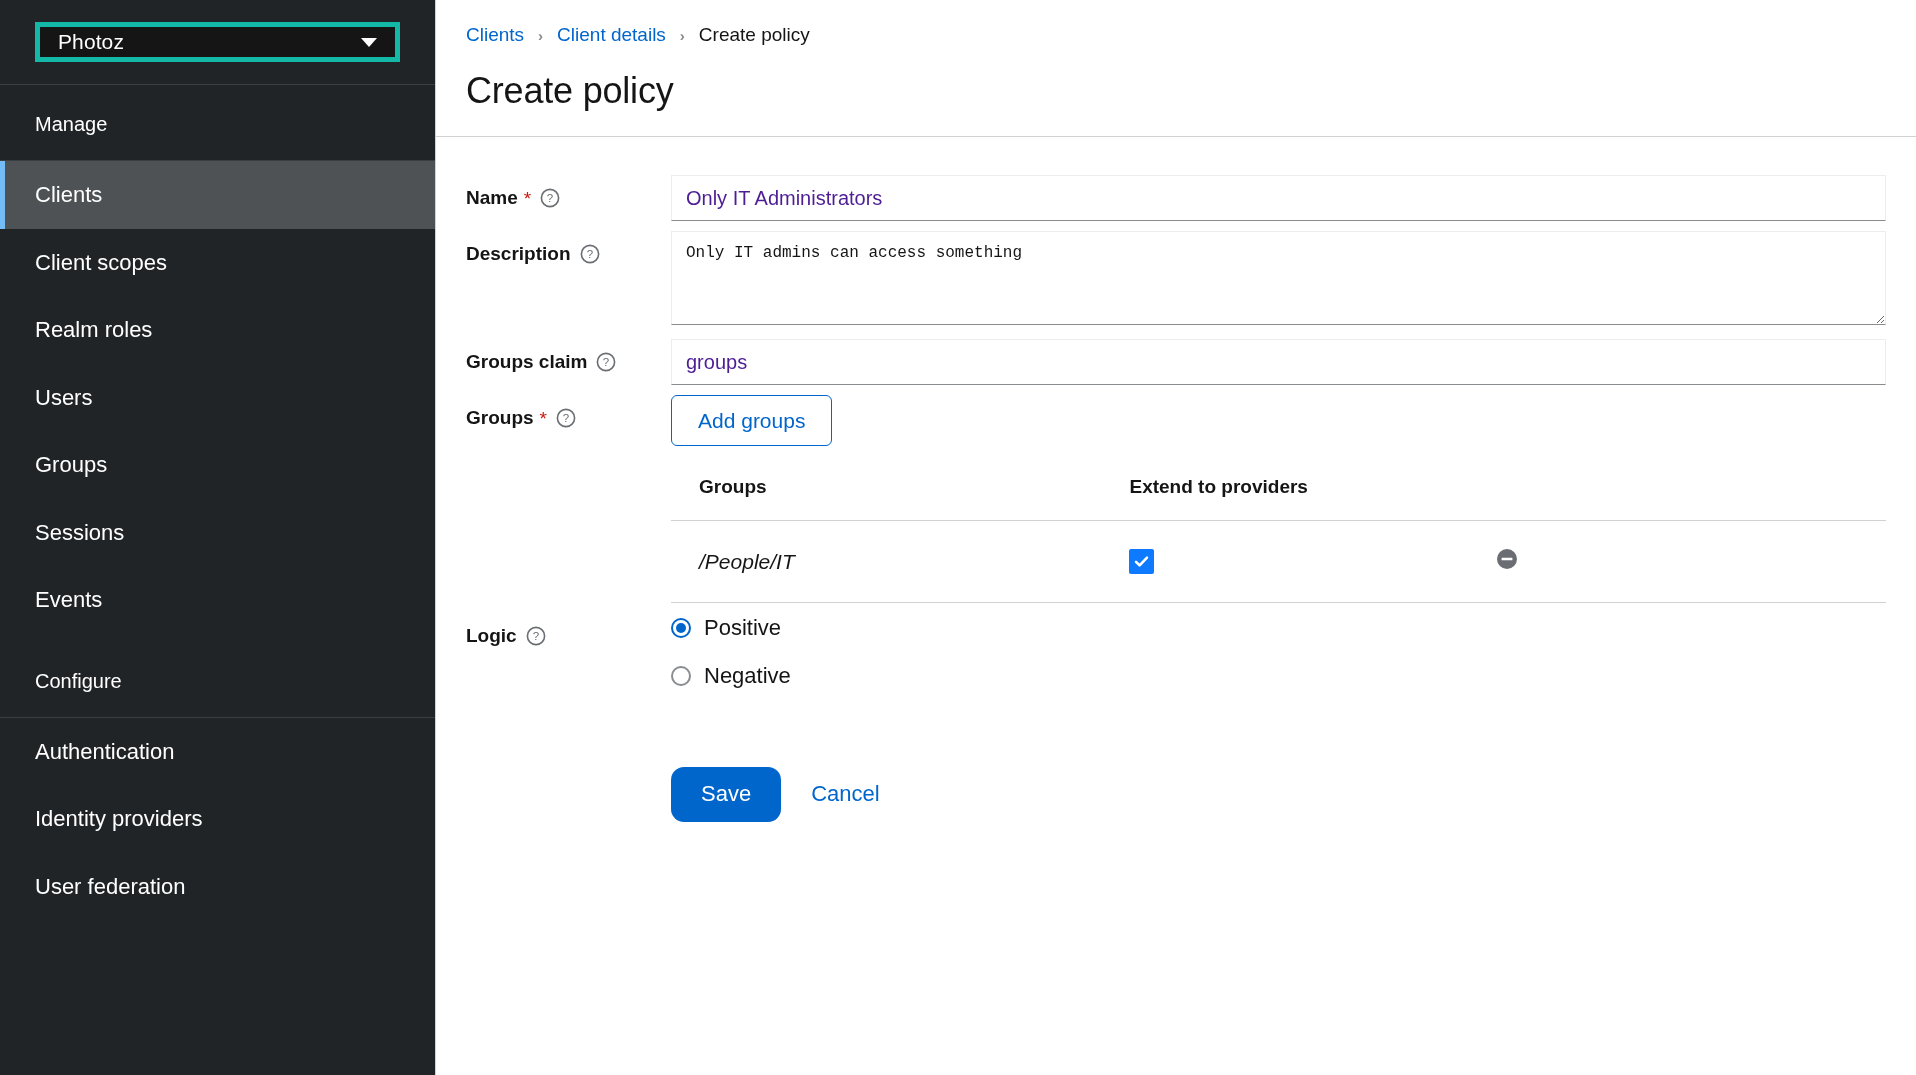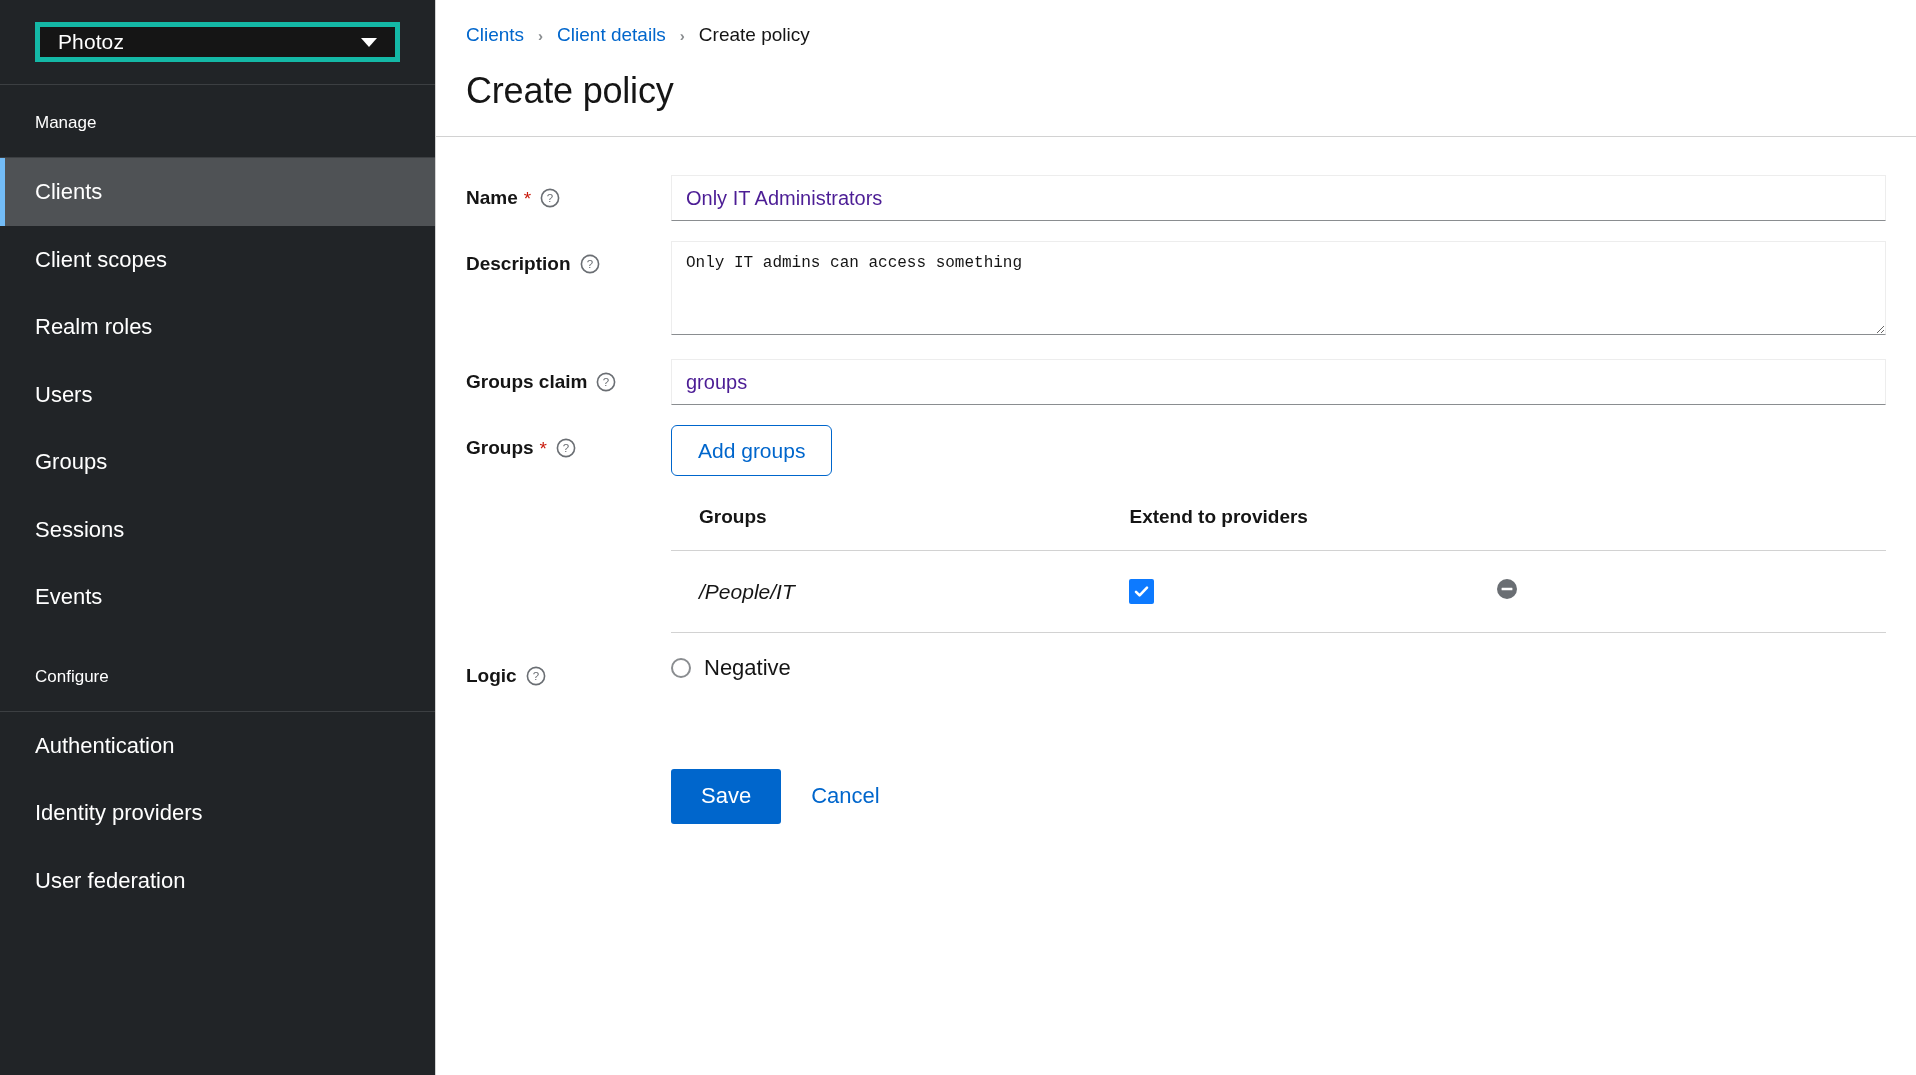--- a/index.html
+++ b/index.html
@@ -60,21 +60,21 @@
   }
 
   .nav-divider {
     height: 1px;
     background: #3c3f42;
     width: 100%;
   }
 
   .nav-section-title {
     color: #ffffff;
-    font-size: 17px;
+    font-size: 20px;
     padding: 28px 35px 24px 35px;
     font-weight: 400;
   }
 
   .nav-group { padding-bottom: 0; }
 
   .nav-item {
     position: relative;
     color: #ffffff;
     font-size: 22px;
@@ -143,21 +143,21 @@
   }
 
   
   .form-area {
     padding: 38px 30px 0 30px;
   }
 
   .form-row {
     display: flex;
     align-items: flex-start;
-    margin-bottom: 20px;
+    margin-bottom: 10px;
   }
 
   .form-label-col {
     width: 205px;
     flex: 0 0 205px;
     display: flex;
     align-items: center;
     gap: 9px;
     padding-top: 12px;
   }
@@ -320,21 +320,21 @@
     gap: 14px;
     padding: 46px 0 0 205px;
   }
   .btn-primary {
     background: #06c;
     color: #ffffff;
     border: none;
     font-family: "Liberation Sans", sans-serif;
     font-size: 22px;
     padding: 14px 30px;
-    border-radius: 3px;
+    border-radius: 13px;
     cursor: pointer;
     line-height: 1.2;
   }
 
   .btn-link {
     background: none;
     border: none;
     color: #06c;
     font-family: "Liberation Sans", sans-serif;
     font-size: 22px;
@@ -515,20 +515,26 @@
           <span class="form-label">Logic</span>
           <span class="help-icon">
             <svg width="20" height="20" viewBox="0 0 20 20">
               <circle cx="10" cy="10" r="8.6" fill="none" stroke="#6a6e73" stroke-width="1.6"></circle>
               <text x="10" y="14.4" font-size="11.5" font-family="Liberation Sans, sans-serif" fill="#6a6e73" text-anchor="middle">?</text>
             </svg>
           </span>
         </div>
         <div class="form-field-col radio-group">
           <label class="radio-row">
+            <span class="radio-outer">
+              <span class="radio-dot"></span>
+            </span>
+            <span class="radio-label">Positive</span>
+          </label>
+          <label class="radio-row">
             <span class="radio-outer unchecked"></span>
             <span class="radio-label">Negative</span>
           </label>
         </div>
       </div>
 
       <div class="form-actions">
         <button class="btn-primary">Save</button>
         <button class="btn-link">Cancel</button>
       </div>

